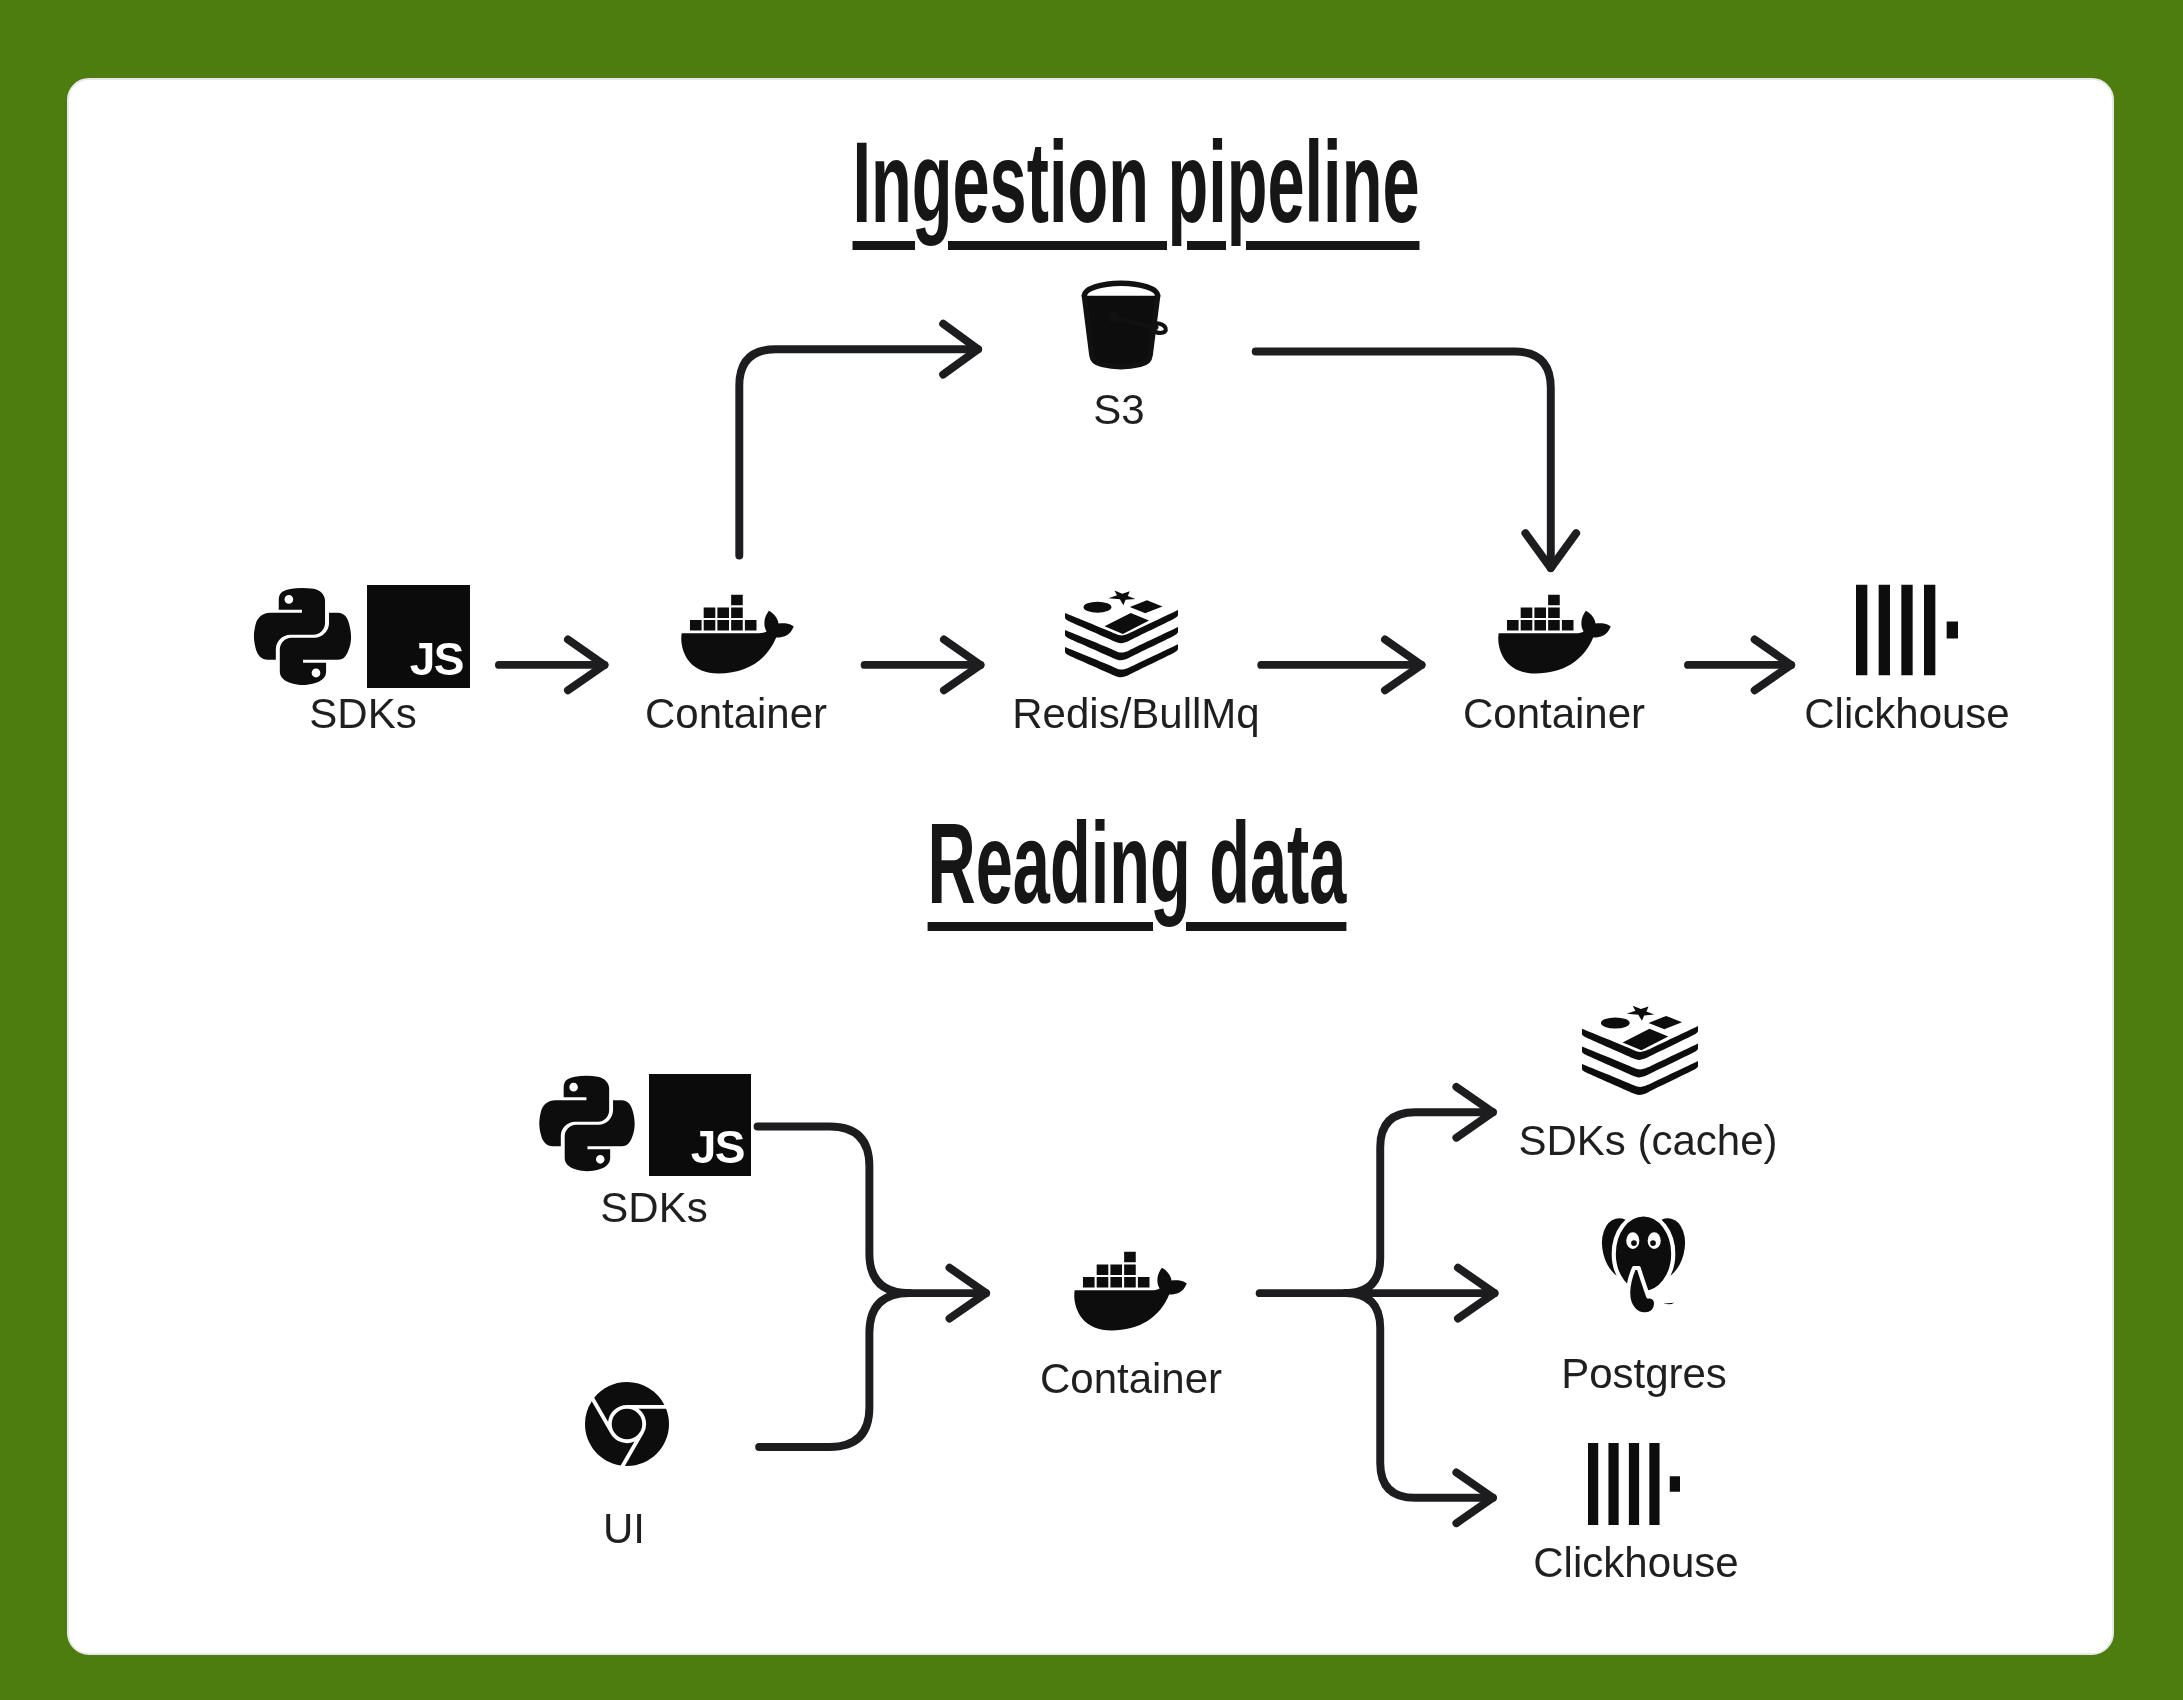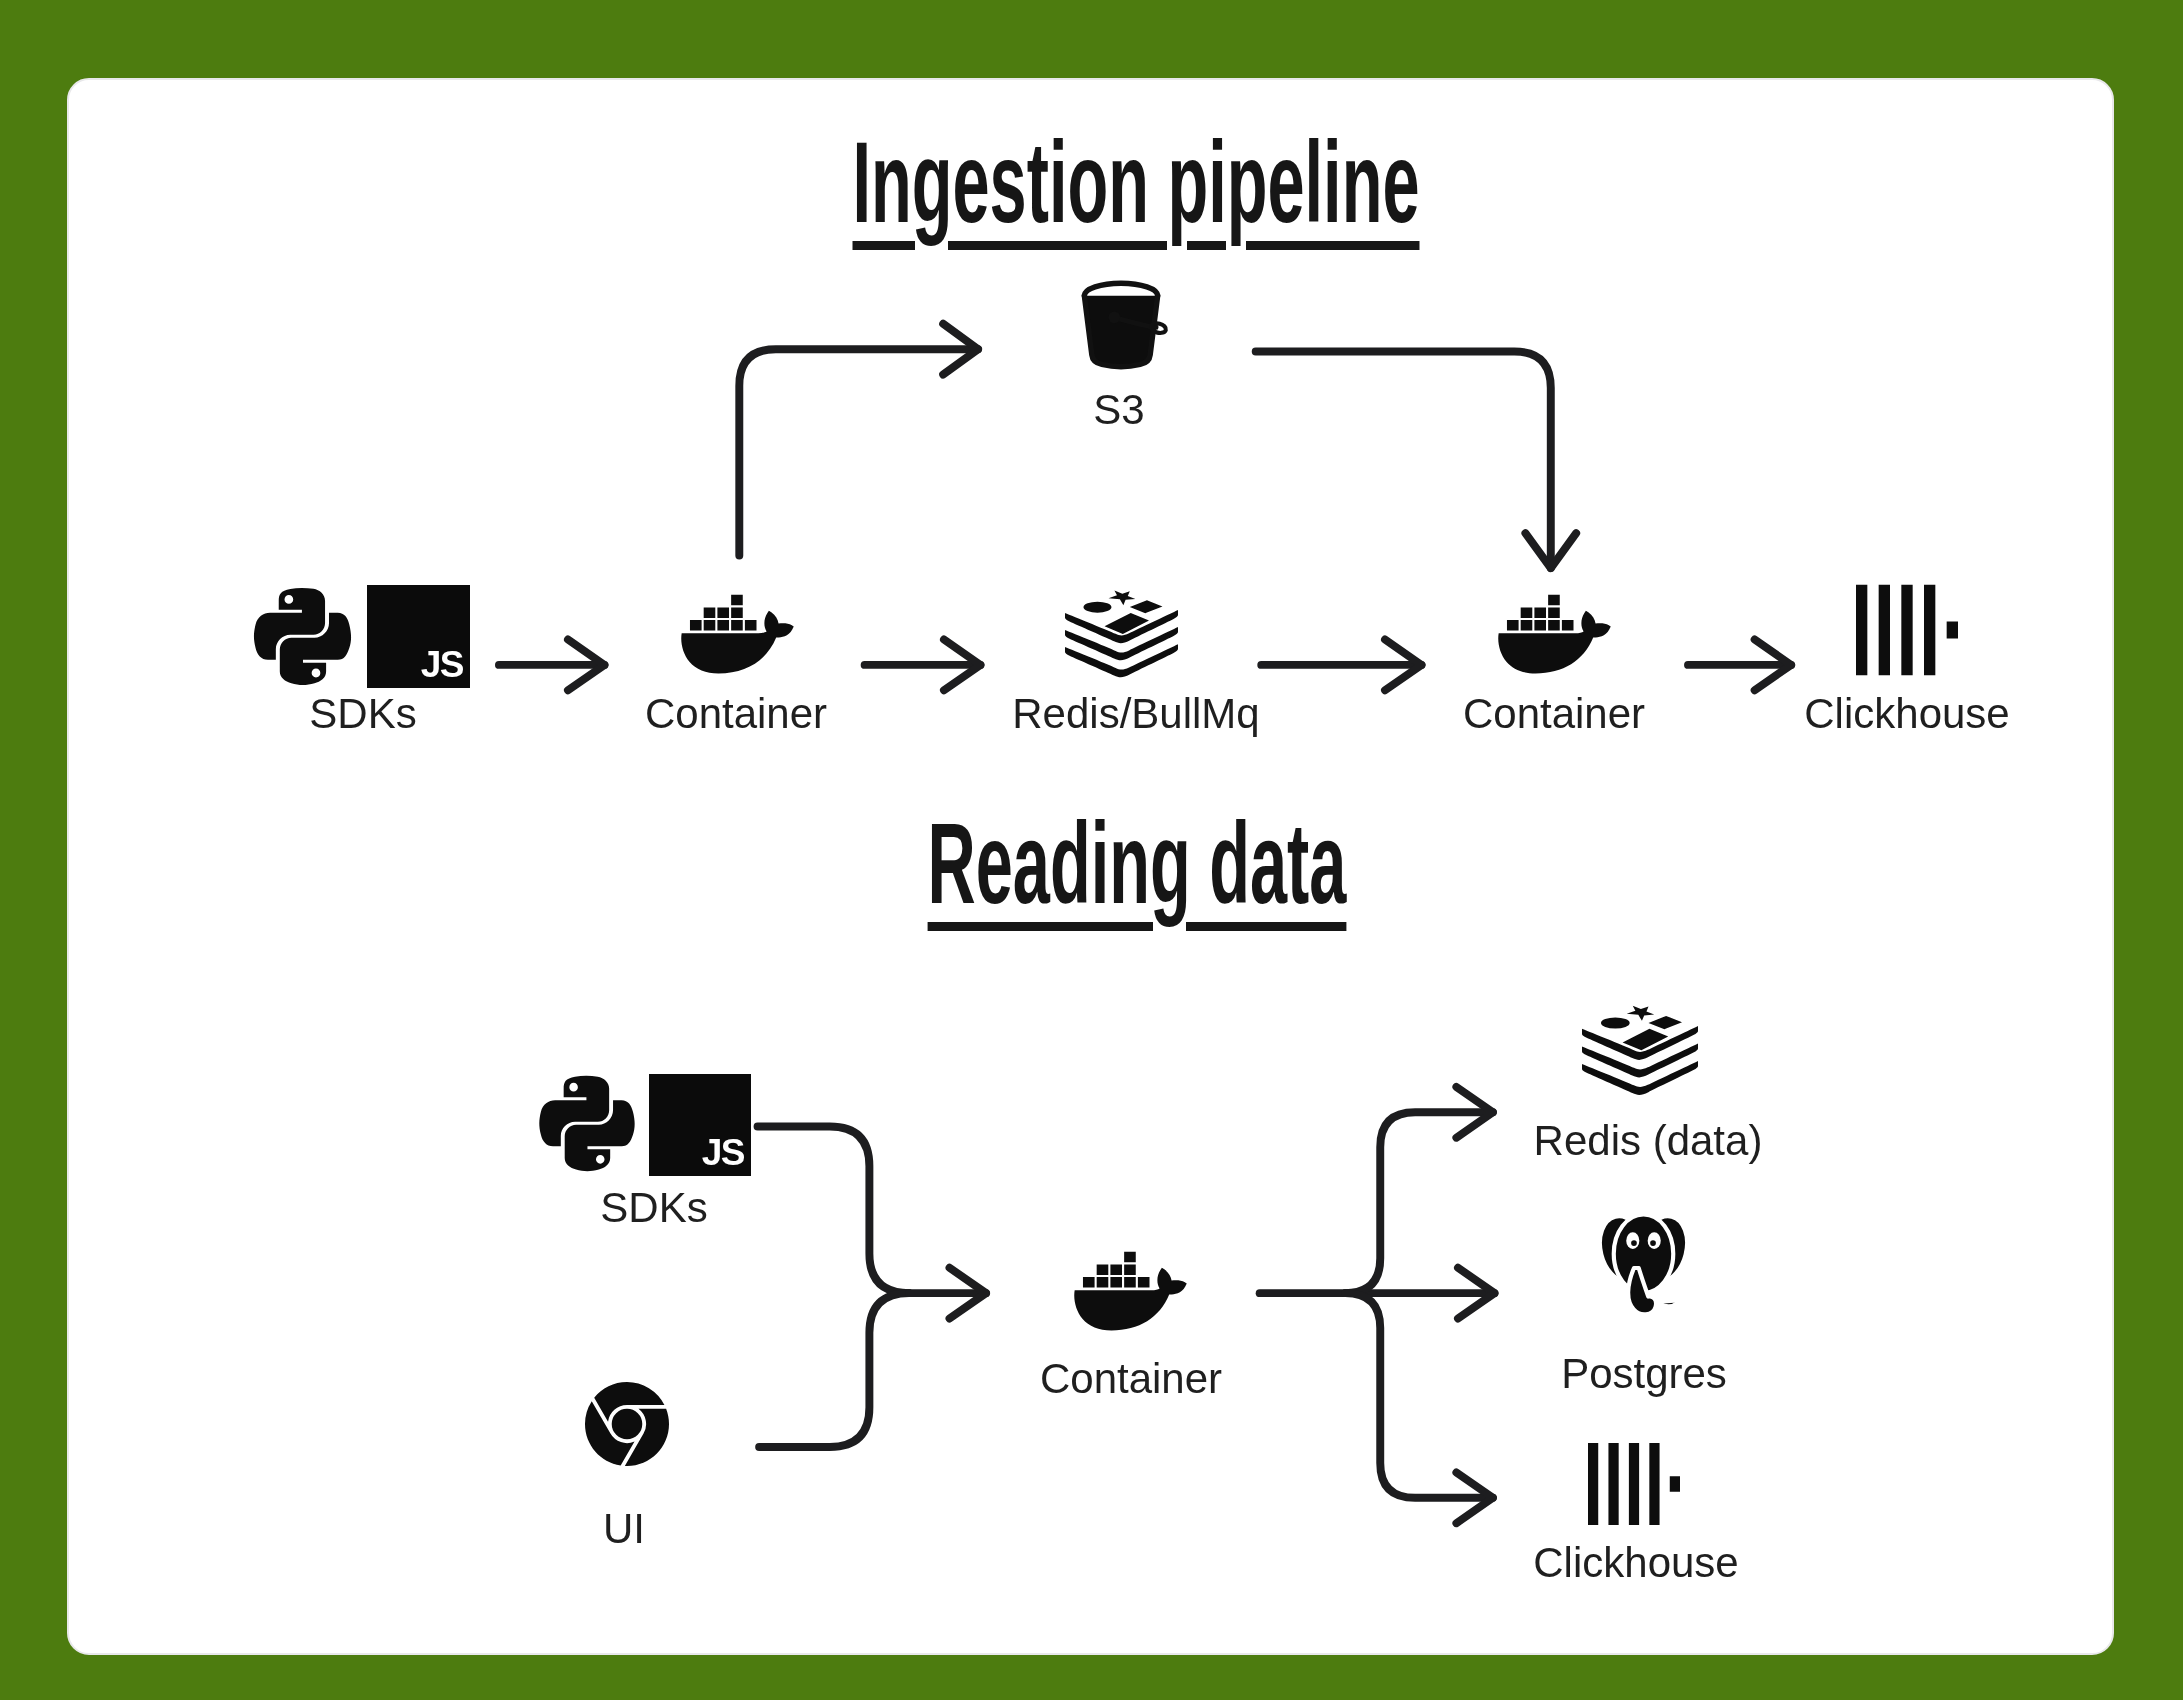--- a/index.html
+++ b/index.html
@@ -37,21 +37,21 @@
     font-size:42px;font-weight:400;line-height:1.15;
     color:#1f1f1f;white-space:nowrap;
     transform:translateX(-50%);
   }
   .js-badge{
     position:absolute;z-index:2;
     background:#0b0b0b;
   }
   .js-badge span{
     position:absolute;right:7.1px;bottom:1.6px;
-    color:#ffffff;font-size:37px;font-weight:700;letter-spacing:-1.6px;
+    color:#ffffff;font-size:46px;font-weight:700;letter-spacing:-1.6px;
     font-family:"Liberation Sans", sans-serif;
   }
 </style>
 </head>
 <body>
 
 <div class="canvas">
   <div class="card"></div>
 
   <svg class="wires" width="2183" height="1701" viewBox="0 0 2752 2144">
@@ -159,21 +159,21 @@
   <div class="label" style="left:624px;top:1465px;margin-top:40px;">UI</div>
 
   <svg class="icon" style="left:1074px;top:1246px;" width="113" height="90" viewBox="0 0 640 512">
     <path d="M349.9 236.3h-66.1v-59.4h66.1v59.4zm0-204.3h-66.1v60.7h66.1V32zm78.2 144.8H362v59.4h66.1v-59.4zm-156.3-72.1h-66.1v60.1h66.1v-60.1zm78.1 0h-66.1v60.1h66.1v-60.1zm276.8 100c-14.4-9.7-47.6-13.2-73.1-8.4-3.3-24-16.7-44.9-41.1-63.7l-14-9.3-9.3 14c-18.4 27.8-23.4 73.6-3.7 103.8-8.7 4.7-25.8 11.1-48.4 10.7H2.4c-8.7 50.8 5.8 116.8 44 162.1 37.1 43.9 92.7 66.2 165.4 66.2 157.4 0 273.9-72.5 328.4-204.2 21.4.4 67.6.1 91.3-45.2 1.5-2.5 6.6-13.2 8.5-17.1l-13.3-8.9zm-511.1-27.9h-66v59.4h66.1v-59.4zm78.1 0h-66.1v59.4h66.1v-59.4zm78.1 0h-66.1v59.4h66.1v-59.4zm-78.1-72.1h-66.1v60.1h66.1v-60.1z"></path>
   </svg>
   <div class="label" style="left:1131px;top:1355px;">Container</div>
 
   <svg class="icon" style="left:1582px;top:993px;" width="116" height="116" viewBox="0 0 24 24">
     <path d="M10.5 2.661l.54.997-1.797.644 2.409.218.748 1.246.467-1.121 2.077-.208-1.61-.613.426-1.017-1.578.519-1.682-.665zm6.905 2.077l-3.644 1.444 3.292 1.298.353-.146 3.293-1.298-3.294-1.298zm-10.51.312a2.97 1.153 0 00-2.97 1.152 2.97 1.153 0 002.97 1.153 2.97 1.153 0 002.97-1.153 2.97 1.153 0 00-2.97-1.152zm17.105 1.755s-8.983 4.278-10.395 4.953c-1.226.561-1.901.556-2.857.104C9.31 11.178 0 7.422 0 7.422v1.037c0 .24.33.499.967.795 1.277.594 8.34 3.676 9.45 4.206 1.112.53 1.9.54 3.313-.197 1.412-.737 8.049-3.905 9.326-4.57.654-.34.944-.606.944-.843v-1.045zm-10.042.603l-5.561 2.852 3.884 1.61 5.56-2.852-3.883-1.61zM24 10.428s-8.983 4.277-10.395 4.952c-1.226.561-1.901.556-2.857.104C9.31 14.8 0 11.045 0 11.045v1.038c0 .239.33.498.967.794 1.277.594 8.34 3.676 9.45 4.206 1.112.53 1.9.54 3.313-.197 1.412-.736 8.049-3.904 9.326-4.57.654-.34.944-.605.944-.842v-1.046zm0 3.623s-8.983 4.278-10.395 4.953c-1.226.56-1.901.556-2.857.103C9.31 18.423 0 14.668 0 14.668v1.037c0 .24.33.499.967.795 1.277.594 8.34 3.676 9.45 4.206 1.112.53 1.9.54 3.313-.197 1.412-.737 8.049-3.905 9.326-4.57.654-.34.944-.606.944-.843v-1.045z"></path>
   </svg>
-  <div class="label" style="left:1648px;top:1117px;">Redis (data)</div>
+  <div class="label" style="left:1648px;top:1117px;">SDKs (cache)</div>
 
   <svg class="icon" style="left:1584px;top:1196px;" width="119" height="125" viewBox="0 0 100 100">
     <g>
       <ellipse cx="33" cy="42" rx="19" ry="28" transform="rotate(-14 33 42)" fill="#0d0d0d" stroke="#ffffff" stroke-width="3.5"></ellipse>
       <ellipse cx="67" cy="42" rx="19" ry="28" transform="rotate(14 67 42)" fill="#0d0d0d" stroke="#ffffff" stroke-width="3.5"></ellipse>
       <ellipse cx="50" cy="46" rx="25" ry="33" fill="#0d0d0d" stroke="#ffffff" stroke-width="3.5"></ellipse>
       <path d="M42 58 C36 72 35 86 42 93 C47 99 58 98 60 91 C62 85 58 81 54 82 C52 76 49 68 46 58 Z" fill="#0d0d0d" stroke="#ffffff" stroke-width="3.5" stroke-linejoin="round"></path>
       <path d="M64 88 q8 5 15 -1" fill="none" stroke="#ffffff" stroke-width="3.5" stroke-linecap="round"></path>
       <ellipse cx="41" cy="35" rx="5.5" ry="7" fill="#ffffff"></ellipse>
       <ellipse cx="59" cy="35" rx="5.5" ry="7" fill="#ffffff"></ellipse>

